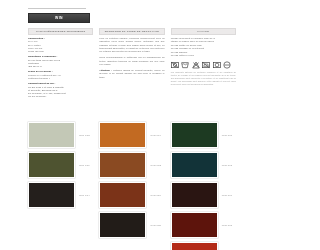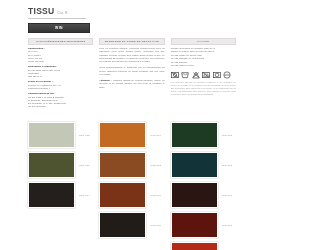--- a/index.html
+++ b/index.html
@@ -60,24 +60,20 @@
     box-shadow:0 0 0 .4px rgba(0,0,0,.18);
     flex:none;
   }
   .sw-lbl{font-size:2.4px;color:#8a8a8a;letter-spacing:.2px;margin-left:4px;white-space:nowrap;}
 </style>
 </head>
 <body>
 
 <div class="page">
 
-  <div class="title-row">
-    <span class="title">TISSU</span>
-    <span class="title-sub">Cat. B</span>
-  </div>
   <div class="title-rule"></div>
 
   <div class="ref-btn">
     <span>WIN</span>
   </div>
 
   <div class="cols">
 
     <div class="col">
       <div class="col-hd">CARACTÉRISTIQUES TECHNIQUES</div>

